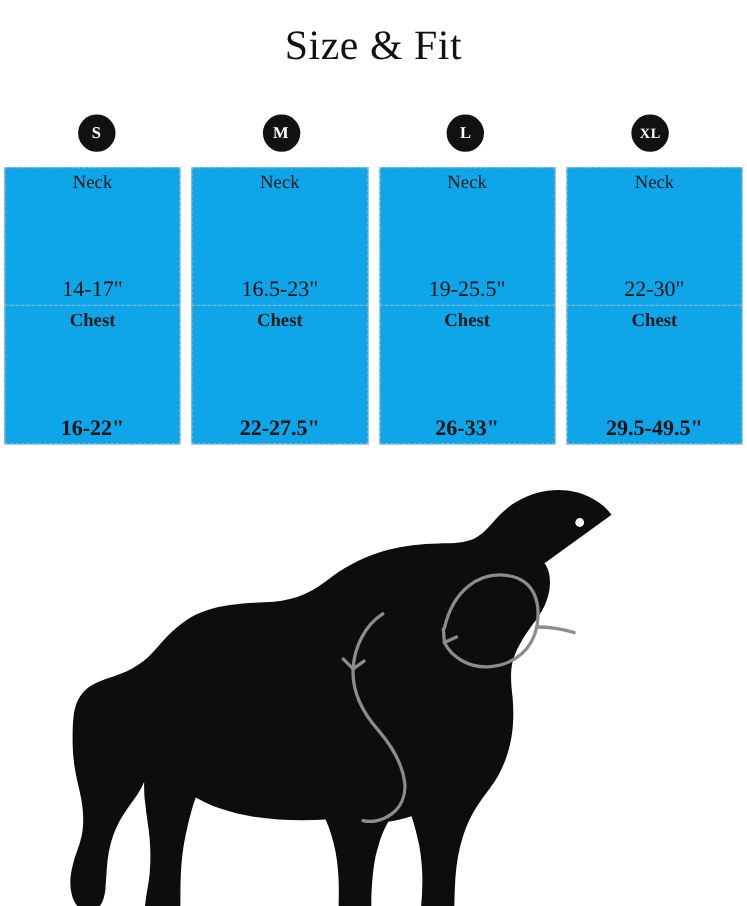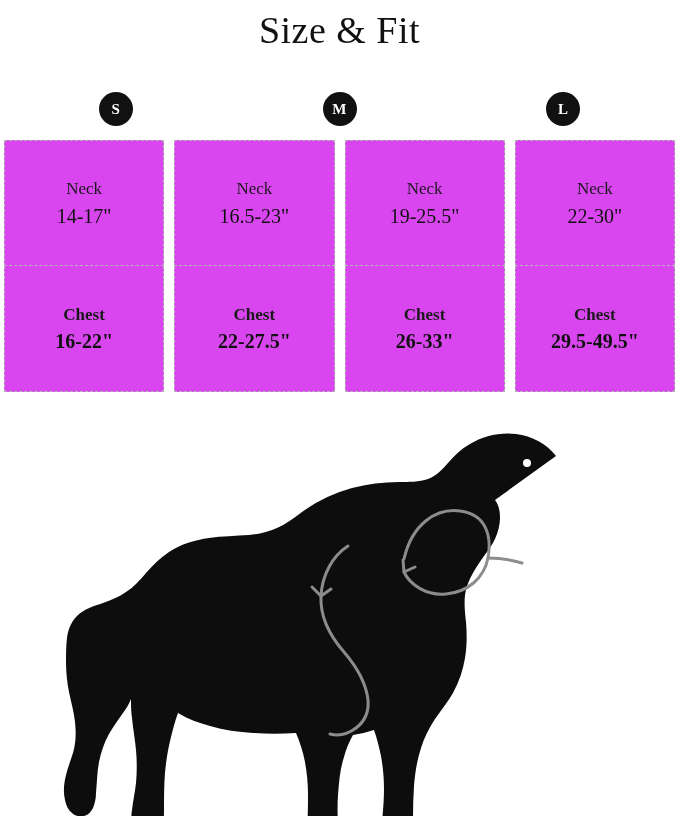--- a/index.html
+++ b/index.html
@@ -20,21 +20,21 @@
     height: 824px;
     position: relative;
   }
   .title {
     text-align: center;
     font-family: "Liberation Serif", serif;
     font-size: 38px;
     font-weight: 400;
     letter-spacing: 0.5px;
     margin: 0;
-    padding-top: 8px;
+    padding-top: 20px;
     color: #111111;
   }
 
   
   .badges {
     display: flex;
     margin-top: 40px;
     padding: 0 4px;
   }
   .badge-cell {
@@ -70,23 +70,23 @@
     display: flex;
   }
   .cell {
     flex: 1 1 0;
     border: 1px dashed #b5b5b5;
     box-sizing: border-box;
     height: 126px;
     display: flex;
     flex-direction: column;
     align-items: center;
-    justify-content: center;
+    justify-content: space-between;
     margin-right: 10px;
-    background: #d946ef;
+    background: #0ea5e9;
   }
   .cell:last-child {
     margin-right: 0;
   }
   .grid-row.second .cell {
     border-top: none;
     font-weight: bold;
   }
   .cell .label {
     font-size: 17px;
@@ -120,20 +120,23 @@
 
   <div class="badges">
     <div class="badge-cell">
       <div class="badge">S</div>
     </div>
     <div class="badge-cell">
       <div class="badge">M</div>
     </div>
     <div class="badge-cell">
       <div class="badge">L</div>
+    </div>
+    <div class="badge-cell">
+      <div class="badge small-text">XL</div>
     </div>
   </div>
 
   <div class="grid">
 
     <div class="grid-row first">
       <div class="cell">
         <div class="label">Neck</div>
         <div class="value">14-17"</div>
       </div>

